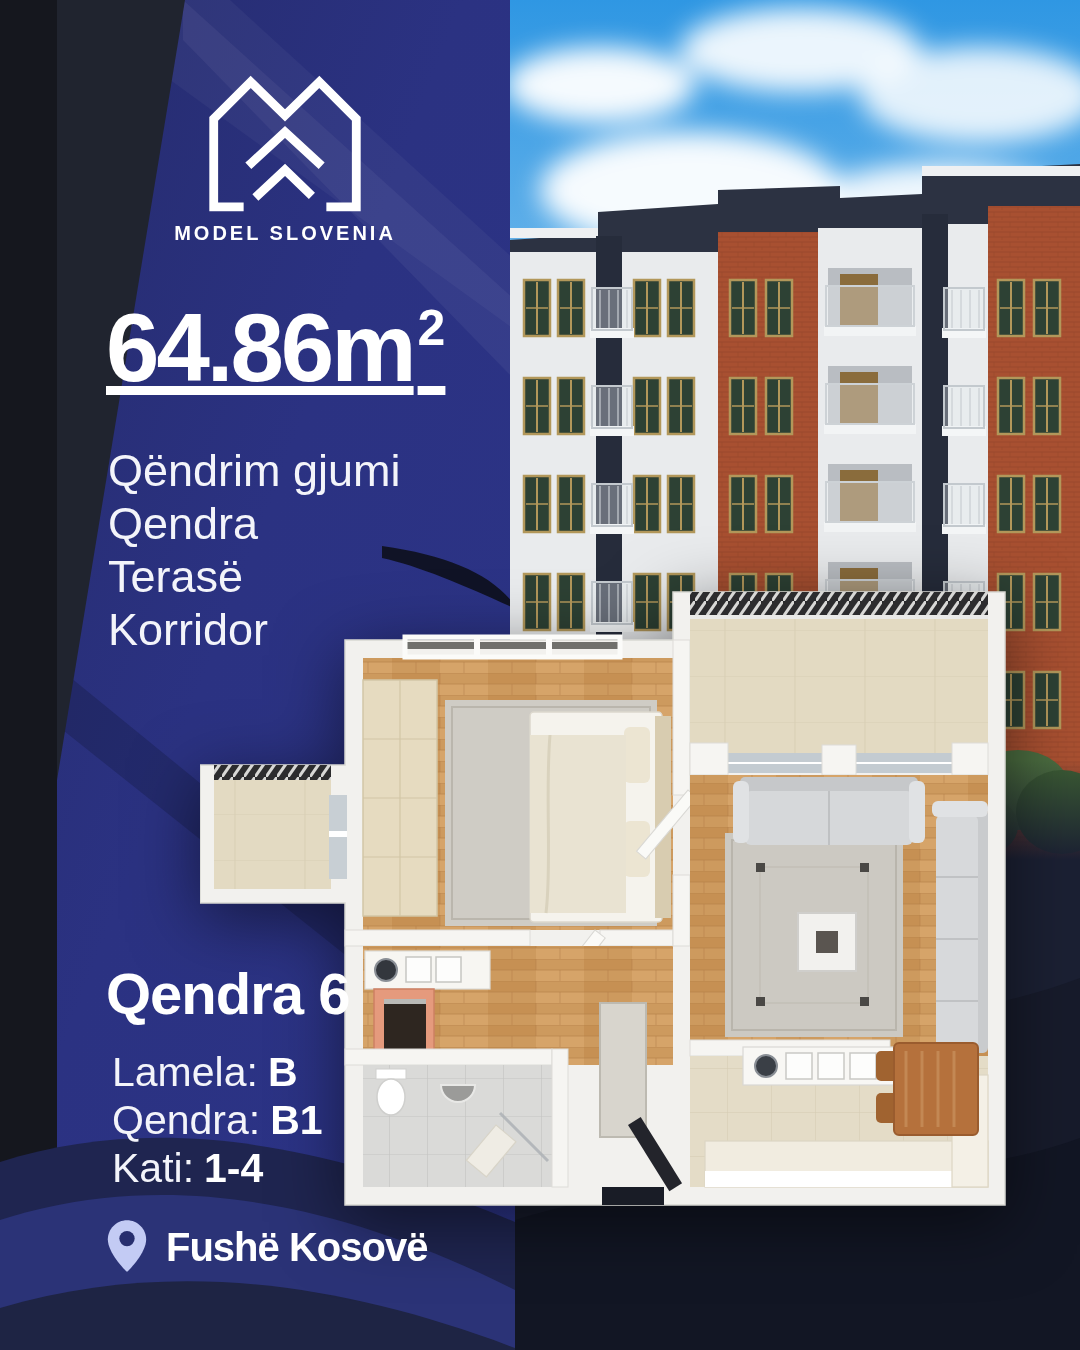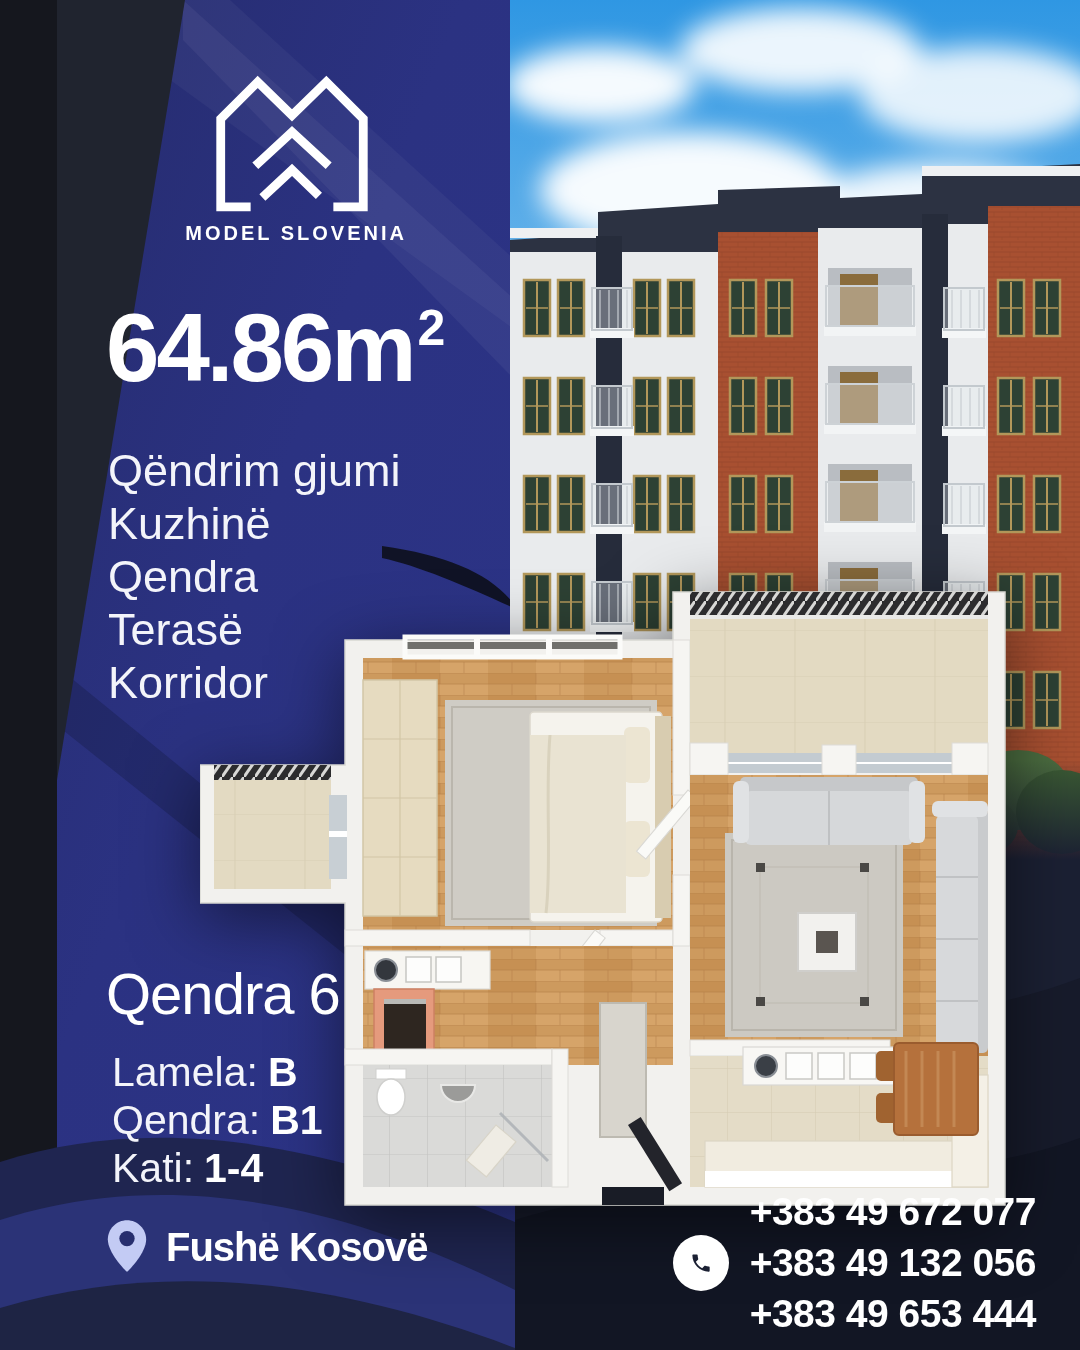--- a/index.html
+++ b/index.html
@@ -16,32 +16,32 @@
   .bg-left{position:absolute;left:0;top:0;width:515px;height:1350px;}
   .photo{position:absolute;left:510px;top:0;width:570px;height:860px;}
   .bg-right-waves{position:absolute;left:515px;top:860px;width:565px;height:490px;}
   .bg-left-waves{position:absolute;left:0;top:1090px;width:515px;height:260px;}
 
   
   .floorplan{position:absolute;left:200px;top:585px;width:820px;height:625px;
     filter:drop-shadow(0 16px 34px rgba(0,0,0,.5));}
 
   
-  .logo{position:absolute;left:177px;top:64px;width:230px;text-align:right;}
+  .logo{position:absolute;left:170px;top:64px;width:230px;text-align:center;}
   .logo-glyph{margin:0 auto;}
   .brand-name{margin-top:6px;font-size:20px;font-weight:bold;letter-spacing:3px;white-space:nowrap;}
 
   .area{position:absolute;left:106px;top:298px;font-size:96px;font-weight:bold;
-    letter-spacing:-3px;line-height:1.05;}
+    letter-spacing:-3px;line-height:1.05;text-decoration:underline;}
   .area .sup{font-size:50px;letter-spacing:0;position:relative;top:-36px;left:4px;}
 
   .rooms{position:absolute;left:108px;top:444px;font-size:45px;font-weight:normal;
     line-height:53px;color:#f3f4fa;}
 
-  .project{position:absolute;left:106px;top:960px;font-size:58px;font-weight:normal;letter-spacing:-1px;}
+  .project{position:absolute;left:106px;top:960px;font-size:58px;font-weight:bold;letter-spacing:-1px;}
 
   .details{position:absolute;left:112px;top:1048px;font-size:41px;line-height:48px;color:#f3f4fa;}
   .details b{margin-left:10px;color:#fff;}
 
   .location{position:absolute;left:104px;top:1218px;display:flex;align-items:center;gap:16px;}
   .location .loc-text{font-size:40px;font-weight:bold;letter-spacing:-1px;}
 
   .contact{position:absolute;right:44px;top:1186px;display:flex;align-items:center;gap:20px;}
   .phone-badge{width:58px;height:58px;flex:0 0 auto;}
   .phone-list{text-align:right;font-size:39px;font-weight:bold;line-height:51px;letter-spacing:-0.5px;white-space:nowrap;}
@@ -392,21 +392,20 @@
     </svg>
     <div class="brand-name">MODEL SLOVENIA</div>
   </div>
 
   <div class="area">
     <span>64.86m</span><span class="sup">2</span>
   </div>
 
   <div class="rooms">
     <div>Qëndrim gjumi</div>
-    <div>Kuzhinë</div>
     <div>Qendra</div>
     <div>Terasë</div>
     <div>Korridor</div>
   </div>
 
   <div class="project">Qendra 6</div>
 
   <div class="details">
     <div><span>Lamela:</span><b>B</b></div>
     <div><span>Qendra:</span><b>B1</b></div>
@@ -414,27 +413,14 @@
   </div>
 
   <div class="location">
     <svg width="46" height="58" viewBox="0 0 24 30">
       <path d="M12 1 C6.5 1 2 5.5 2 11 c0 7 8.5 15.6 9.6 16.7 a0.57 0.57 0 0 0 0.8 0 C13.5 26.6 22 18 22 11 22 5.5 17.5 1 12 1 Z" fill="#c3cbf4"></path>
       <circle cx="12" cy="10.6" r="4" fill="#272e6e"></circle>
     </svg>
     <span class="loc-text">Fushë Kosovë</span>
   </div>
 
-  <div class="contact">
-    <svg class="phone-badge" width="58" height="58" viewBox="0 0 58 58">
-      <circle cx="29" cy="29" r="28" fill="#ffffff"></circle>
-      <g transform="translate(17.5,17.5) scale(0.96)">
-        <path d="M6.62 10.79c1.44 2.83 3.76 5.14 6.59 6.59l2.2-2.2c.27-.27.67-.36 1.02-.24 1.12.37 2.33.57 3.57.57.55 0 1 .45 1 1V20c0 .55-.45 1-1 1-9.39 0-17-7.61-17-17 0-.55.45-1 1-1h3.5c.55 0 1 .45 1 1 0 1.25.2 2.45.57 3.57.11.35.03.74-.25 1.02l-2.2 2.2z" fill="#1b2033"></path>
-      </g>
-    </svg>
-    <div class="phone-list">
-      <div>+383 49 672 077</div>
-      <div>+383 49 132 056</div>
-      <div>+383 49 653 444</div>
-    </div>
-  </div>
 
 </div>
 
 </body></html>

